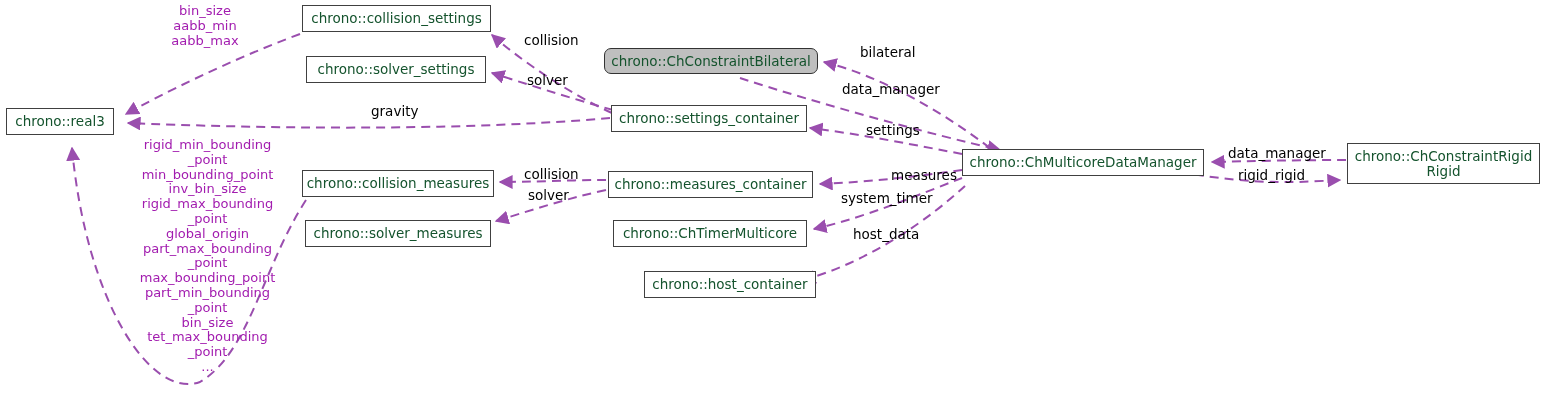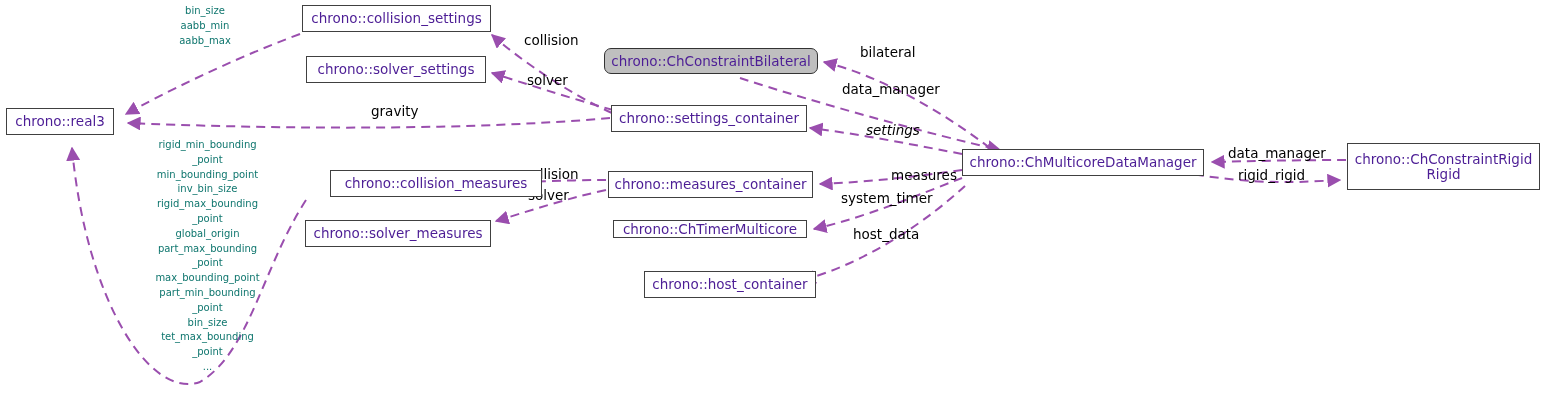--- a/index.html
+++ b/index.html
@@ -21,21 +21,21 @@
     top: 0;
     width: 1545px;
     height: 409px;
     pointer-events: none;
   }
   .node {
     position: absolute;
     box-sizing: border-box;
     border: 1px solid #404040;
     background: #ffffff;
-    color: #4c1d95;
+    color: #14532d;
     font-size: 13.5px;
     line-height: 15px;
     display: flex;
     align-items: center;
     justify-content: center;
     text-align: center;
     white-space: pre-line;
     z-index: 3;
   }
   .node.highlight {
@@ -46,23 +46,23 @@
     position: absolute;
     font-size: 13.5px;
     line-height: 15px;
     color: #000000;
     white-space: pre;
     z-index: 2;
     background: transparent;
   }
   .attr-label {
     position: absolute;
-    font-size: 10px;
+    font-size: 13px;
     line-height: 14.8px;
-    color: #0f766e;
+    color: #a21caf;
     text-align: center;
     white-space: pre-line;
     z-index: 2;
   }
 </style>
 </head>
 <body>
 
 <div id="diagram">
 
@@ -119,45 +119,45 @@
   </div>
 
   <div class="node" style="left:611px; top:105px; width:196px; height:27px;">
     <span>chrono::settings_container</span>
   </div>
 
   <div class="node highlight" style="left:604px; top:48px; width:214px; height:26px;border-radius:7px;">
     <span>chrono::ChConstraintBilateral</span>
   </div>
 
-  <div class="node" style="left:302px; top:170px; width:212px; height:27px;margin-left:28px;">
+  <div class="node" style="left:302px; top:170px; width:192px; height:27px;">
     <span>chrono::collision_measures</span>
   </div>
 
   <div class="node" style="left:608px; top:171px; width:205px; height:27px;">
     <span>chrono::measures_container</span>
   </div>
 
   <div class="node" style="left:305px; top:220px; width:186px; height:27px;">
     <span>chrono::solver_measures</span>
   </div>
 
-  <div class="node" style="left:613px; top:220px; width:194px; height:18px;">
+  <div class="node" style="left:613px; top:220px; width:194px; height:27px;">
     <span>chrono::ChTimerMulticore</span>
   </div>
 
   <div class="node" style="left:624px; top:271px; width:172px; height:27px;margin-left:20px;">
     <span>chrono::host_container</span>
   </div>
 
   <div class="node" style="left:962px; top:149px; width:242px; height:27px;">
     <span>chrono::ChMulticoreDataManager</span>
   </div>
 
-  <div class="node" style="left:1347px; top:143px; width:193px; height:47px;">
+  <div class="node" style="left:1347px; top:143px; width:193px; height:41px;">
     <span>chrono::ChConstraintRigid
 Rigid</span>
   </div>
 
   <div class="attr-label" style="left:140px; top:4px; width:130px;">bin_size
 aabb_min
 aabb_max</div>
 
   <div class="attr-label" style="left:125px; top:138px; width:165px;">rigid_min_bounding
 _point
@@ -179,21 +179,21 @@
   <div class="edge-label" style="left:524px; top:33px;">collision</div>
 
   <div class="edge-label" style="left:527px; top:73px;">solver</div>
 
   <div class="edge-label" style="left:371px; top:104px;">gravity</div>
 
   <div class="edge-label" style="left:860px; top:45px;">bilateral</div>
 
   <div class="edge-label" style="left:842px; top:82px;">data_manager</div>
 
-  <div class="edge-label" style="left:866px; top:123px;font-style:italic;">settings</div>
+  <div class="edge-label" style="left:866px; top:123px;">settings</div>
 
   <div class="edge-label" style="left:524px; top:167px;">collision</div>
 
   <div class="edge-label" style="left:528px; top:188px;">solver</div>
 
   <div class="edge-label" style="left:843px; top:168px;margin-left:48px;">measures</div>
 
   <div class="edge-label" style="left:841px; top:191px;">system_timer</div>
 
   <div class="edge-label" style="left:853px; top:227px;">host_data</div>

